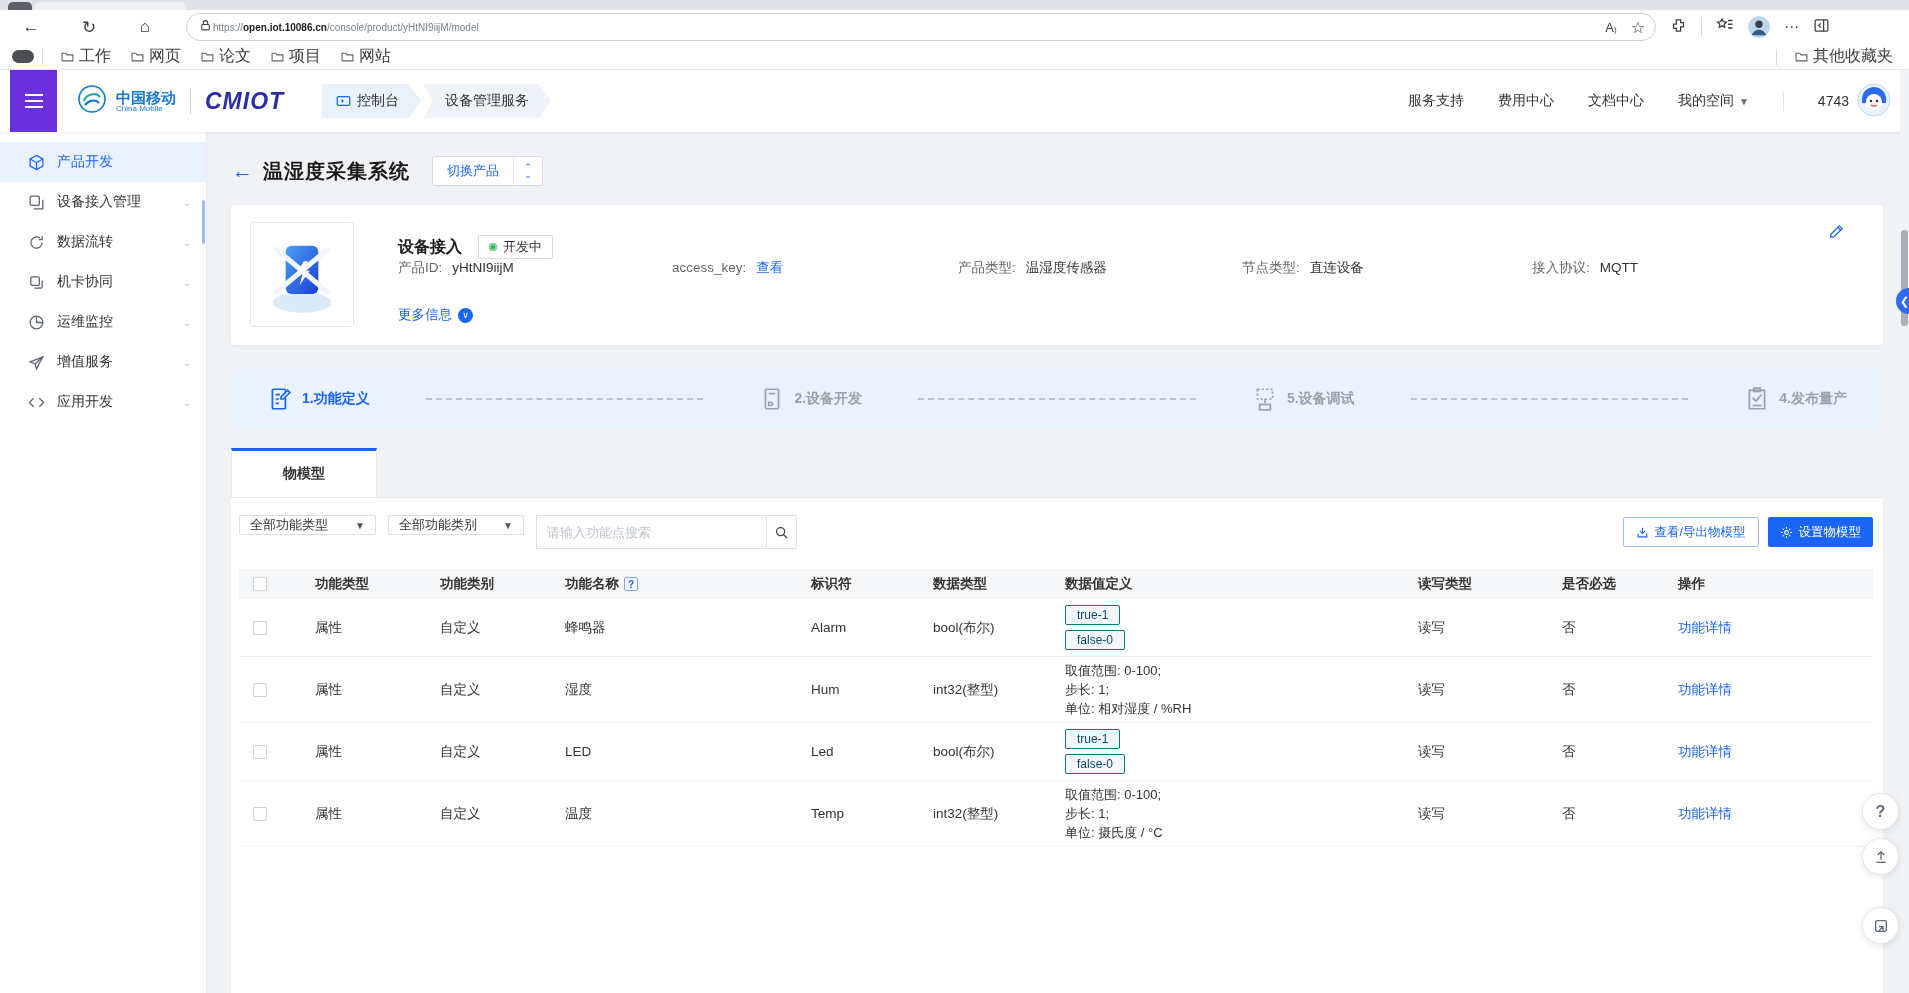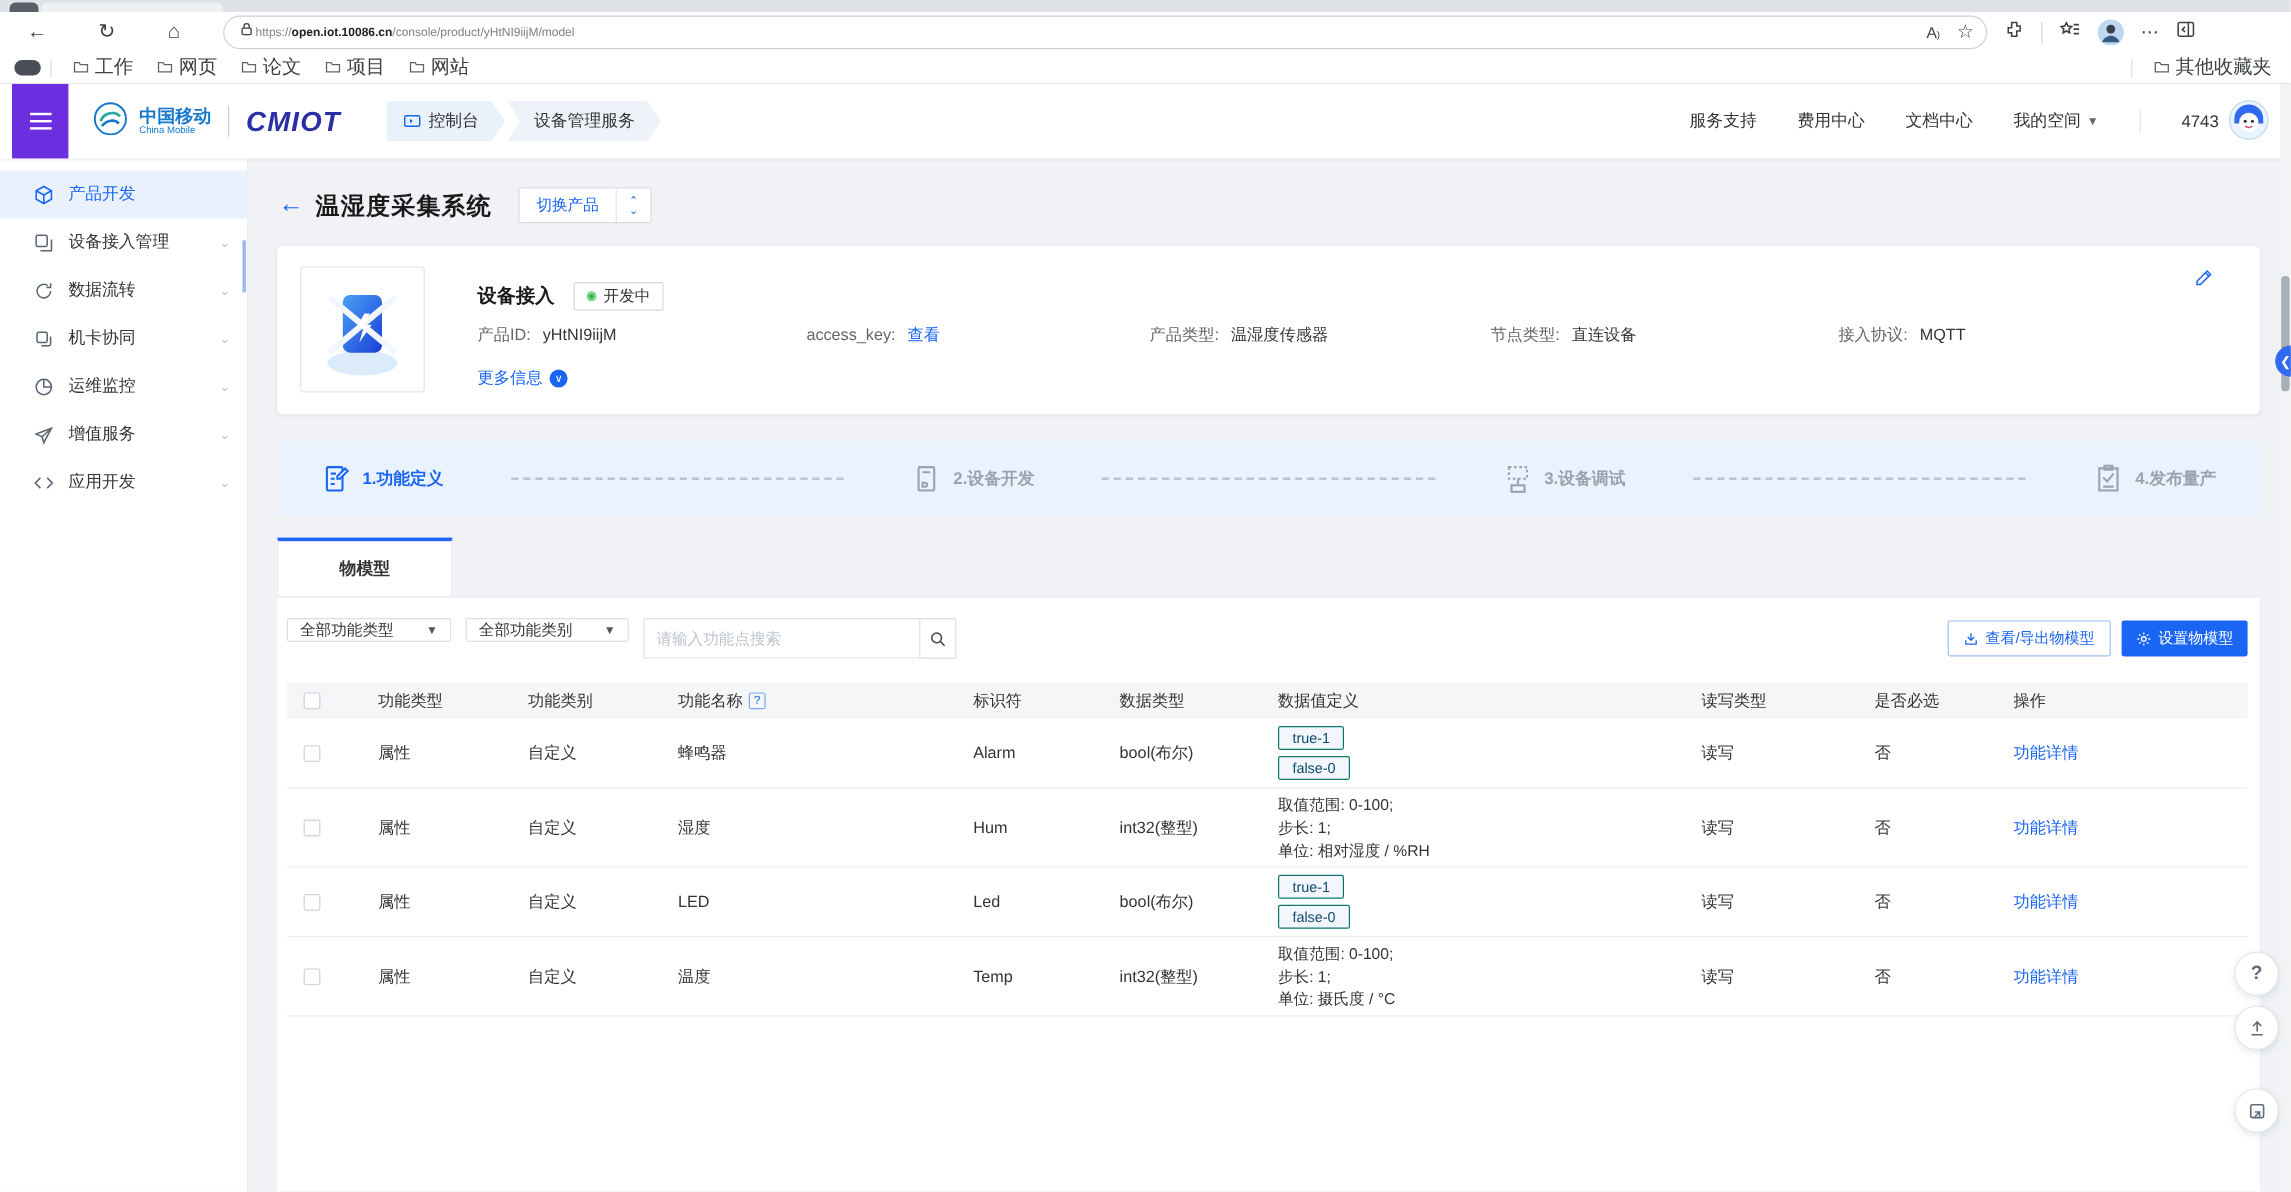--- a/index.html
+++ b/index.html
@@ -65,21 +65,21 @@
   .switch-btn { display:flex; margin-left:22px; height:30px; border:1px solid #d7dce5; border-radius:2px; background:#fff; cursor:pointer; }
   .switch-btn .txt { padding:0 14px; font-size:13px; color:#1b65f5; display:flex; align-items:center; border-right:1px solid #e3e7ee; }
   .switch-btn .udc { width:28px; display:flex; flex-direction:column; align-items:center; justify-content:center; color:#1b65f5; font-size:9px; line-height:8px; }
 
   .info-card { position:absolute; left:24px; top:73px; width:1652px; height:140px; background:#fff; border-radius:4px; box-shadow:0 1px 4px rgba(30,50,90,.06); }
   .prod-img { position:absolute; left:19px; top:17px; width:104px; height:105px; border:1px solid #e2e6ed; border-radius:3px; background:#fff; display:flex; align-items:center; justify-content:center; }
   .ic-title-row { position:absolute; left:167px; top:30px; display:flex; align-items:center; gap:16px; }
   .ic-title { font-size:16px; font-weight:bold; color:#1a1a1a; }
   .status-badge { display:flex; align-items:center; gap:6px; height:24px; padding:0 10px; border:1px solid #d9d9d9; border-radius:2px; font-size:13px; color:#333; background:#fff; }
   .dot-green { width:8px; height:8px; border-radius:50%; background:#2eb84a; box-shadow:inset 0 0 0 2px #7fd88f; }
-  .fields-row { position:absolute; left:0; top:65px; width:100%; height:20px; font-size:13.5px; }
+  .fields-row { position:absolute; left:0; top:54px; width:100%; height:20px; font-size:13.5px; }
   .field { position:absolute; white-space:nowrap; }
   .field .lbl { color:#666; margin-right:10px; }
   .field .val { color:#333; }
   .field .link { color:#1b65f5; cursor:pointer; }
   .more-info { position:absolute; left:167px; top:101px; display:flex; align-items:center; gap:6px; font-size:13.5px; color:#1b65f5; cursor:pointer; }
   .mi-circle { width:15px; height:15px; border-radius:50%; background:#1b65f5; color:#fff; font-size:9px; display:flex; align-items:center; justify-content:center; }
   .edit-pencil { position:absolute; right:38px; top:18px; color:#1b65f5; cursor:pointer; }
 
   .steps-card { position:absolute; left:24px; top:236px; width:1652px; height:62px; background:#e9f2fd; border-radius:4px; display:flex; align-items:center; padding:0 36px;gap:40px; }
   .step { display:flex; align-items:center; gap:9px; flex:0 0 auto; }
@@ -98,21 +98,21 @@
   .search-wrap { display:flex; }
   .search-input { width:230px; height:34px; border:1px solid #dcdfe6; border-right:none; border-radius:2px 0 0 2px; padding:0 10px; font-size:13px; color:#333; outline:none; font-family:inherit; }
   .search-input::placeholder { color:#bfc4cc; }
   .search-btn { width:31px; height:34px; border:1px solid #dcdfe6; border-radius:0 2px 2px 0; background:#fff; display:flex; align-items:center; justify-content:center; cursor:pointer; color:#444; }
   .actions { position:absolute; right:10px; top:19px; display:flex; gap:9px; }
   .btn-export { height:30px; padding:0 12px; border:1px solid #9fbdf2; border-radius:2px; background:#fff; color:#1b65f5; font-size:12.5px; display:flex; align-items:center; gap:6px; cursor:pointer; }
   .btn-primary { height:30px; padding:0 12px; border:none; border-radius:2px; background:#1b65f5; color:#fff; font-size:12.5px; display:flex; align-items:center; gap:6px; cursor:pointer; }
 
   .mtable { position:absolute; left:8px; top:71px; right:10px; }
   .trow { display:grid; grid-template-columns:76px 125px 125px 246px 122px 132px 353px 144px 116px 1fr; align-items:center; }
-  .thead { background:#f4f6f8; height:30px; font-weight:normal; font-size:13.5px; color:#333; }
+  .thead { background:#f4f6f8; height:30px; font-weight:bold; font-size:13.5px; color:#333; }
   .tbody-row { border-bottom:1px solid #ebeef2; min-height:54px; font-size:13.5px; color:#333; }
   .cell { padding-right:8px; }
   .cb { width:14px; height:14px; border:1px solid #cdd3dc; border-radius:2px; background:#fff; margin-left:14px; cursor:pointer; }
   .name-head { display:flex; align-items:center; gap:5px; }
   .help-q { width:14px; height:14px; border:1px solid #7ea6f0; border-radius:2px; color:#1b65f5; font-size:10px; display:flex; align-items:center; justify-content:center; cursor:pointer; }
   .chips { display:flex; flex-direction:column; align-items:flex-start; gap:5px; padding:6px 0; }
   .chip { background:#f3f7fd; border:1px solid #0f766e; color:#0c4a6e; font-size:12px; padding:2px 11px; border-radius:2px; cursor:pointer;text-align:center; }
   .vlines { font-size:13px; line-height:19px; padding:4px 0; }
   .detail-link { color:#1b65f5; cursor:pointer; }
 
@@ -435,21 +435,21 @@
         </svg>
       <span class="slabel">2.设备开发</span>
     </div>
     <div class="step-dash"></div>
     <div class="step inactive">
       <svg width="26" height="26" viewBox="0 0 24 24" fill="none" stroke="currentColor" stroke-width="1.6">
           <rect x="5" y="3" width="14" height="9" stroke-dasharray="2 2"></rect>
           <path d="M12 12v4"></path>
           <rect x="7" y="17" width="10" height="5"></rect>
         </svg>
-      <span class="slabel">3.设备调试</span>
+      <span class="slabel">5.设备调试</span>
     </div>
     <div class="step-dash"></div>
     <div class="step inactive">
       <svg width="26" height="26" viewBox="0 0 24 24" fill="none" stroke="currentColor" stroke-width="1.6">
           <path d="M5 4h14v17H5z"></path>
           <path d="M9 2h6v3H9z"></path>
           <path d="M8 11l3 3 5-6"></path>
           <path d="M8 18h8"></path>
         </svg>
       <span class="slabel">4.发布量产</span>

